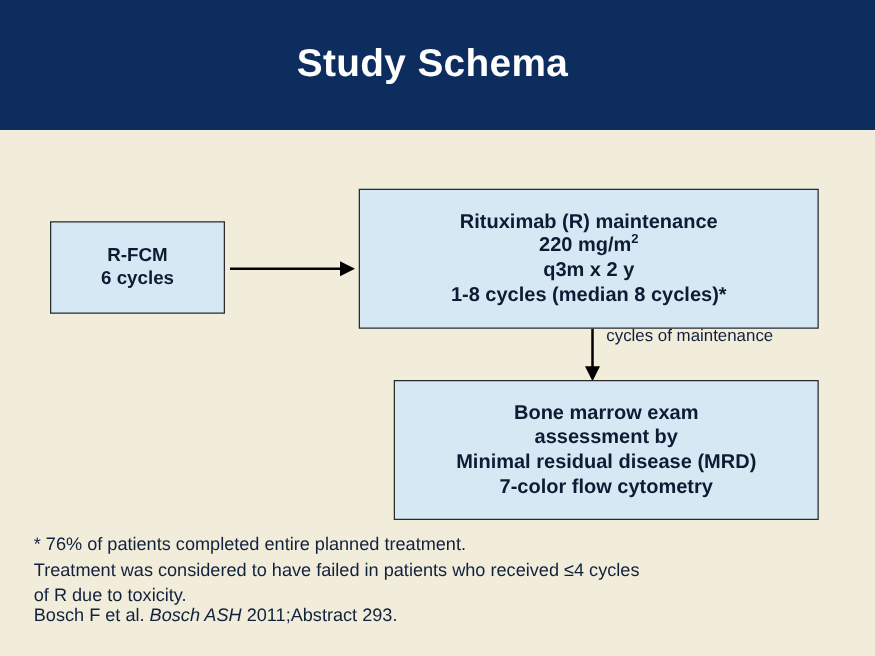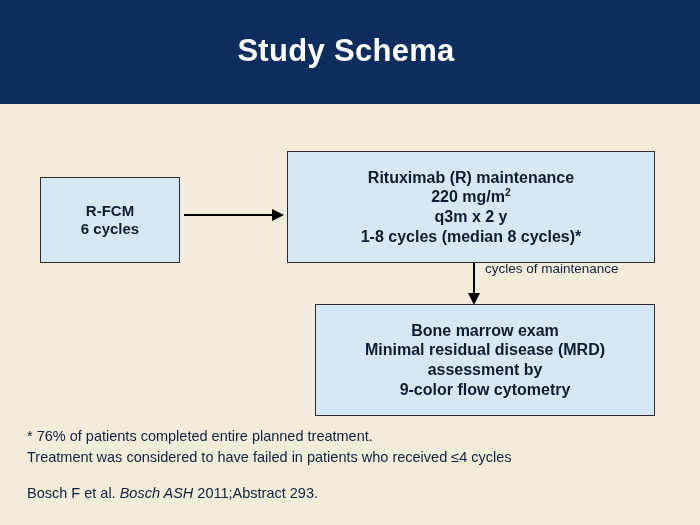--- a/index.html
+++ b/index.html
@@ -53,21 +53,21 @@
     align-items: center;
   }
   .box .line {
     line-height: 1.22;
     white-space: nowrap;
   }
   #box-rfcm {
     left: 40px;
     top: 177px;
     width: 140px;
-    height: 86px;
+    height: 74px;
     font-size: 15px;
   }
   #box-rituximab {
     left: 287px;
     top: 151px;
     width: 368px;
     height: 112px;
     font-size: 16px;
   }
   #box-bonemarrow {
@@ -193,25 +193,26 @@
   <div class="arrow-v">
     <div class="shaft"></div>
     <div class="head"></div>
   </div>
   <div class="arrow-label">
     <div>cycles of maintenance</div>
   </div>
 
   <div class="box" id="box-bonemarrow">
     <div class="line">Bone marrow exam</div>
+    <div class="line">assessment by</div>
     <div class="line">Minimal residual disease (MRD)</div>
-    <div class="line">assessment by</div>
-    <div class="line">9-color flow cytometry</div>
+    <div class="line">7-color flow cytometry</div>
   </div>
 
   <div class="footnote">
     <div>* 76% of patients completed entire planned treatment.</div>
     <div>Treatment was considered to have failed in patients who received ≤4 cycles</div>
+    <div>of R due to toxicity.</div>
   </div>
 
   <div class="citation"><span>Bosch F et al. </span><span class="ital">Bosch ASH</span><span> 2011;Abstract 293.</span></div>
 
 </div>
 
 </body></html>

